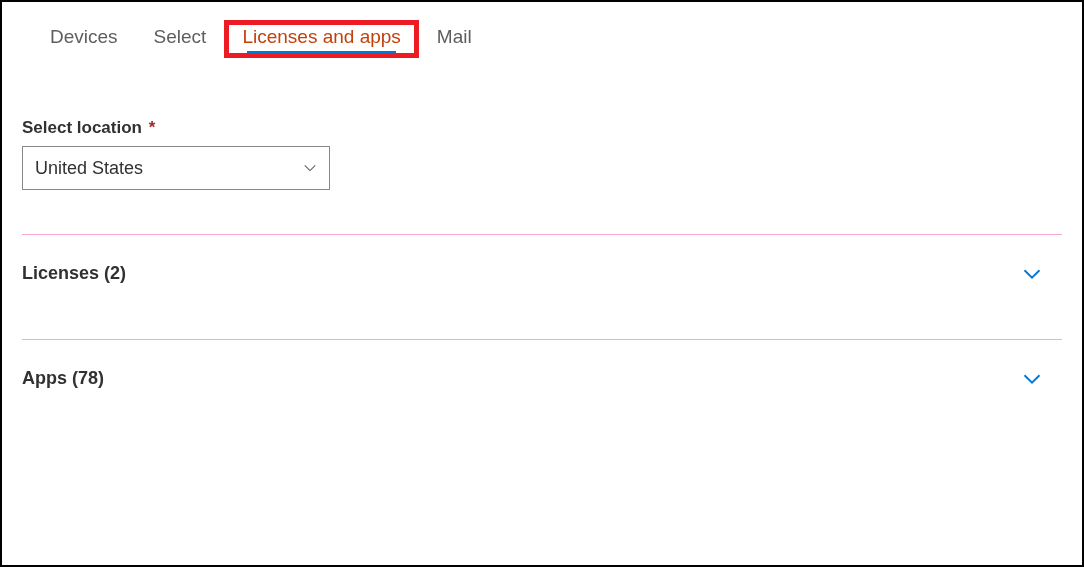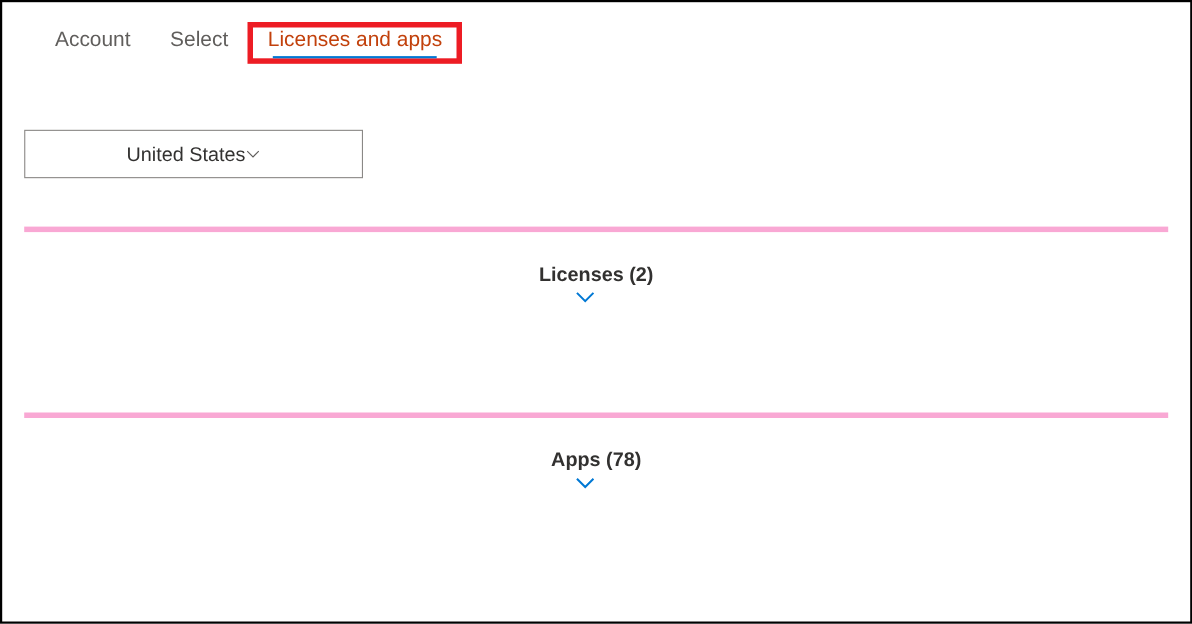--- a/index.html
+++ b/index.html
@@ -54,72 +54,76 @@
       font-weight: 600;
       margin-bottom: 8px;
     }
     .required {
       color: #a4262c;
       margin-left: 2px;
     }
     .dropdown {
       display: flex;
       align-items: center;
-      justify-content: center;
+      justify-content: space-between;
       border: 1px solid #8a8886;
       width: 308px;
       height: 44px;
       padding: 0 12px;
       cursor: pointer;
       font-size: 18px;
       color: #323130;
     }
     .dropdown-text {
       color: #323130;
     }
     .chevron {
       width: 14px;
       height: 14px;
       flex-shrink: 0;
     }
     .section {
-      border-top: 5px solid #f9a8d4;
+      border-top: 1px solid #f9a8d4;
       margin-top: 44px;
       padding: 28px 0 0 0;
       display: flex;
       justify-content: space-between;
       align-items: center;
       cursor: pointer;
-      flex-direction: column;
     }
     .section-title {
       font-size: 18px;
       font-weight: 600;
       color: #323130;
     }
     .section-chevron {
       width: 20px;
       height: 20px;
       color: #0078d4;
       margin-right: 20px;
     }
     .section + .section {
-      margin-top: 95px;
+      margin-top: 55px;
     }
   </style>
 </head>
 <body>
 
 <div class="tabs">
-  <div class="tab">Account</div>
+  <div class="tab">Devices</div>
   <div class="tab">Select</div>
   <div class="tab active highlighted">Licenses and apps</div>
+  <div class="tab">Mail</div>
 </div>
 
 <div class="content">
+  <div class="field-label">
+    <span>Select location</span>
+    <span class="required">*</span>
+  </div>
   <div class="dropdown">
     <span class="dropdown-text">United States</span>
     <svg class="chevron" viewBox="0 0 16 16" fill="none" stroke="#605e5c" stroke-width="1.2">
       <path d="M2 5 L8 11 L14 5"></path>
     </svg>
   </div>
 
   <div class="section">
     <span class="section-title">Licenses (2)</span>
     <svg class="section-chevron" viewBox="0 0 16 16" fill="none" stroke="#0078d4" stroke-width="1.5">

